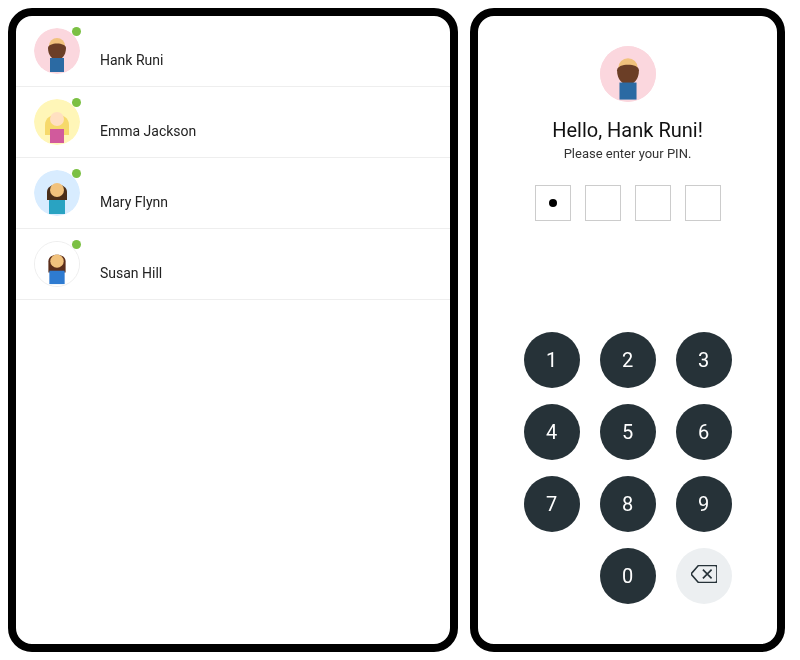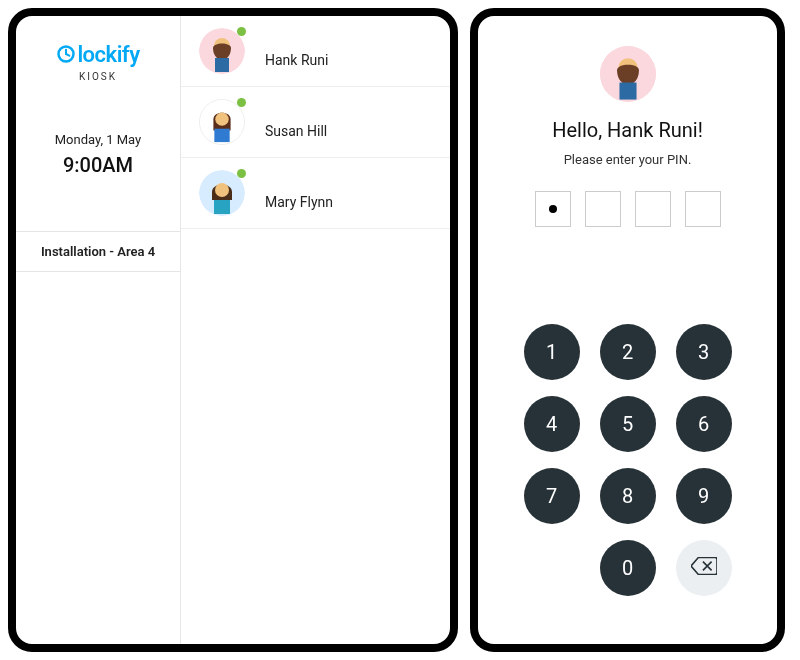--- a/index.html
+++ b/index.html
@@ -66,25 +66,25 @@
     width: 9px; height: 9px; border-radius: 50%;
     background: #7bc043;
   }
   .status-dot.orange { background: #ff9800; }
   .person-name { font-size: 14px; color: #222; margin-top: 18px; }
 
   
   .pin-screen {
     height: 100%;
     display: flex; flex-direction: column; align-items: center;
-    padding: 30px 22px 36px;
+    padding: 30px 22px 28px;
   }
   .pin-avatar { width: 56px; height: 56px; border-radius: 50%; background: #fbd7de; display:flex; align-items:center; justify-content:center; }
   .greeting { font-size: 20px; margin-top: 16px; color: #111; }
-  .prompt { font-size: 13px; margin-top: 10px; color: #333; }
+  .prompt { font-size: 13px; margin-top: 4px; color: #333; }
 
   .pin-boxes { display: flex; gap: 14px; margin-top: 24px; }
   .pin-box {
     width: 36px; height: 36px;
     border: 1px solid #ccc;
     display: flex; align-items: center; justify-content: center;
     font-size: 18px;
   }
   .pin-dot { width: 8px; height: 8px; border-radius: 50%; background: #000; }
 
@@ -110,86 +110,80 @@
   }
   .key-back svg { width: 26px; height: 18px; }
 
   
   .avatar svg, .pin-avatar svg { width: 100%; height: 100%; border-radius: 50%; }
 </style>
 </head>
 <body>
 
 <div class="device device-left">
-  <aside class="left-sidebar">
-    <div class="logo">
-      <div class="logo-word">
-        <span class="logo-icon">
-          <svg width="20" height="20" viewBox="0 0 24 24">
-              <circle cx="12" cy="12" r="9" fill="none" stroke="#03a9f4" stroke-width="3"></circle>
-              <path d="M12 7v5l4 2" stroke="#03a9f4" stroke-width="2.5" fill="none" stroke-linecap="round"></path>
-            </svg>
-        </span><span>lockify</span>
-      </div>
-      <div class="logo-sub">KIOSK</div>
-    </div>
-
-    <div class="datetime">
-      <div class="date">Monday, 1 May</div>
-      <div class="time">9:00AM</div>
-    </div>
-
-    <div class="location">Installation - Area 4</div>
-  </aside>
 
   <div class="people-list">
     <div class="person-row">
       <div class="avatar-wrap">
         <div class="avatar">
           <svg viewBox="0 0 46 46">
               <circle cx="23" cy="23" r="23" fill="#fbd7de"></circle>
               <circle cx="23" cy="18" r="8" fill="#f1c27d"></circle>
               <path d="M14 20c0-6 18-6 18 0 0 8-5 12-9 12s-9-4-9-12" fill="#6b3e26"></path>
               <rect x="16" y="30" width="14" height="14" fill="#2b6aa3"></rect>
             </svg>
         </div>
         <span class="status-dot"></span>
       </div>
       <span class="person-name">Hank Runi</span>
     </div>
 
+    <div class="person-row">
+      <div class="avatar-wrap">
+        <div class="avatar">
+          <svg viewBox="0 0 46 46">
+              <circle cx="23" cy="23" r="23" fill="#fff6b8"></circle>
+              <path d="M11 26c0-14 24-14 24 0v10H11z" fill="#f6d96b"></path>
+              <circle cx="23" cy="20" r="7" fill="#ffe0c1"></circle>
+              <rect x="16" y="30" width="14" height="14" fill="#d15a9c"></rect>
+            </svg>
+        </div>
+        <span class="status-dot"></span>
+      </div>
+      <span class="person-name">Emma Jackson</span>
+    </div>
+
+    <div class="person-row">
+      <div class="avatar-wrap">
+        <div class="avatar">
+          <svg viewBox="0 0 46 46">
+              <circle cx="23" cy="23" r="23" fill="#d8ecff"></circle>
+              <path d="M13 22c0-10 20-10 20 0v8H13z" fill="#4a2e19"></path>
+              <circle cx="23" cy="20" r="7" fill="#f1c27d"></circle>
+              <rect x="15" y="30" width="16" height="14" fill="#29a3c2"></rect>
+            </svg>
+        </div>
+        <span class="status-dot"></span>
+      </div>
+      <span class="person-name">Mary Flynn</span>
+    </div>
 
     <div class="person-row">
       <div class="avatar-wrap">
         <div class="avatar" style="border:1px solid #eee">
           <svg viewBox="0 0 46 46">
               <circle cx="23" cy="23" r="23" fill="#ffffff"></circle>
               <path d="M14 20c0-9 18-9 18 0v12H14z" fill="#5a2d1a"></path>
               <circle cx="23" cy="20" r="7" fill="#f1c27d"></circle>
               <rect x="15" y="30" width="16" height="14" fill="#2e7bd1"></rect>
             </svg>
         </div>
         <span class="status-dot"></span>
       </div>
       <span class="person-name">Susan Hill</span>
-    </div>
-
-    <div class="person-row">
-      <div class="avatar-wrap">
-        <div class="avatar">
-          <svg viewBox="0 0 46 46">
-              <circle cx="23" cy="23" r="23" fill="#d8ecff"></circle>
-              <path d="M13 22c0-10 20-10 20 0v8H13z" fill="#4a2e19"></path>
-              <circle cx="23" cy="20" r="7" fill="#f1c27d"></circle>
-              <rect x="15" y="30" width="16" height="14" fill="#29a3c2"></rect>
-            </svg>
-        </div>
-        <span class="status-dot"></span>
-      </div>
-      <span class="person-name">Mary Flynn</span>
     </div>
 
 
   </div>
 </div>
 
 <div class="device device-right">
   <div class="pin-screen">
     <div class="pin-avatar">
       <svg viewBox="0 0 46 46">

